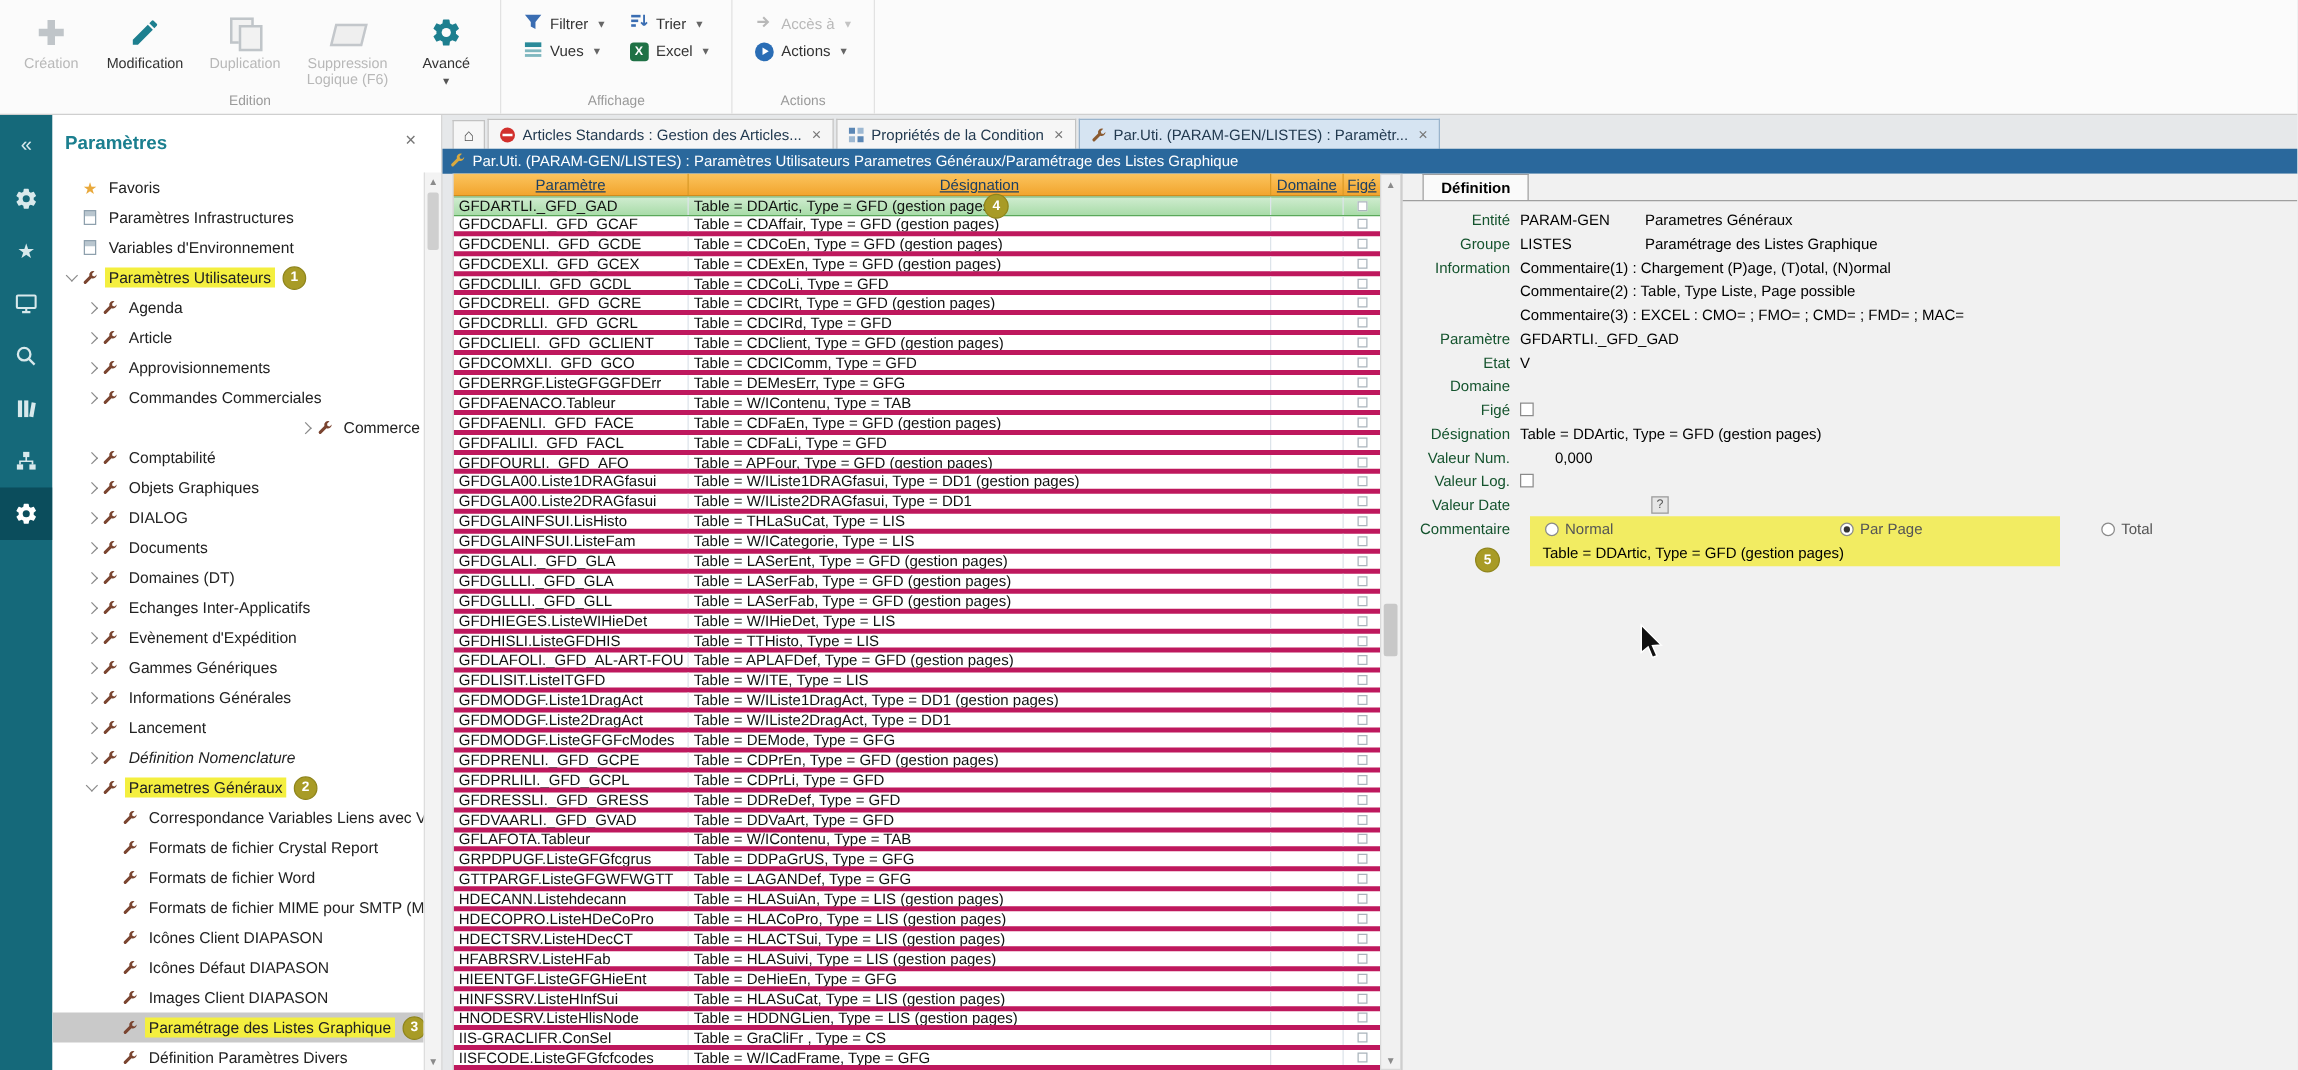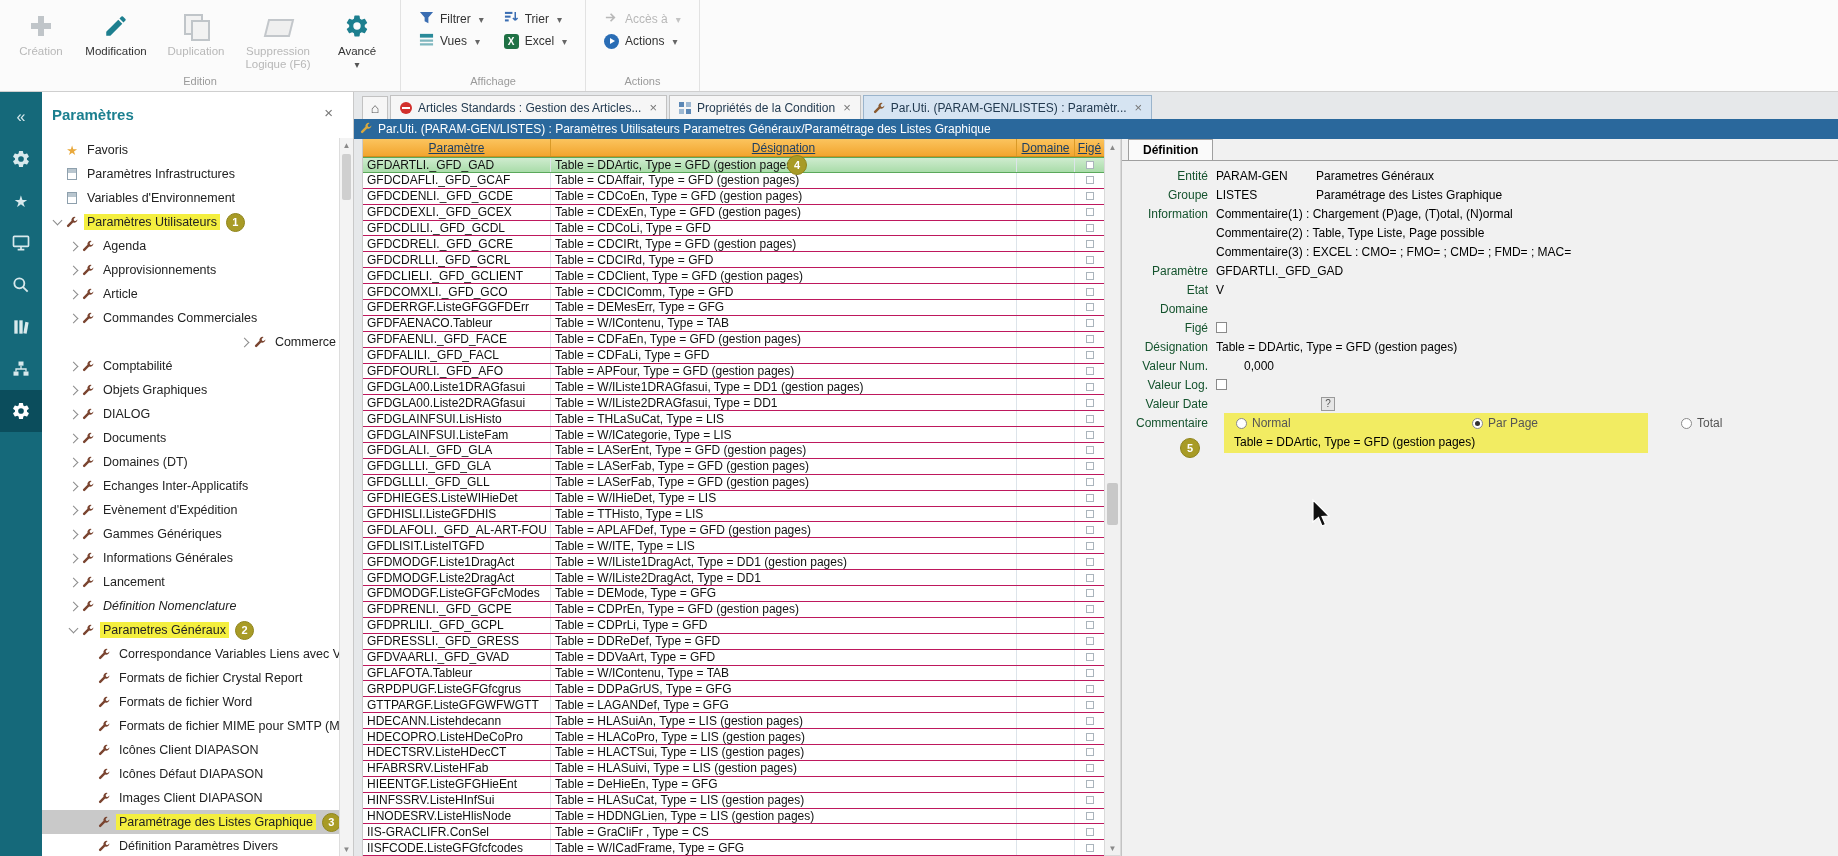--- a/index.html
+++ b/index.html
@@ -85,36 +85,36 @@
 .ticn.blocked::after{content:"";position:absolute;left:2px;top:5px;width:8px;height:2.5px;background:#fff}
 .tlbl{overflow:hidden;text-overflow:ellipsis}
 #bluebar{height:20px;background:#2a689c;color:#fff;font-size:12px;display:flex;align-items:center;gap:6px;padding-left:6px;white-space:nowrap;overflow:hidden;flex:0 0 20px}
 #content{flex:1;display:flex;padding-left:8px;min-height:0}
 
 
 #tablewrap{width:742px;flex:0 0 742px;background:#fff;display:flex;flex-direction:column;min-height:0;border-left:1px solid #c9c9c9}
 #thead{height:18px;flex:0 0 18px;display:flex;background:linear-gradient(#fbc45e,#f2a52e);border-bottom:1px solid #cf8c1d}
 .th{font-size:12px;color:#1c3f63;text-decoration:underline;display:flex;align-items:center;justify-content:center;border-right:1px solid #d99a28;height:100%}
 #tbody{flex:1;overflow:hidden}
-.trow{height:15.9px;display:flex;border-bottom:1px solid #be185d;font-size:12px;color:#111}
+.trow{height:15.9px;display:flex;border-bottom:4px solid #be185d;font-size:12px;color:#111}
 .td{padding-left:4px;border-right:1px solid #dde4ea;white-space:nowrap;overflow:hidden;display:flex;align-items:center;height:100%}
 .c-param{width:188px;flex:0 0 188px}
 .c-desig{width:466px;flex:0 0 466px}
 .c-dom{width:58px;flex:0 0 58px}
 .c-fige{width:30px;flex:0 0 30px;justify-content:center;padding-left:0}
 .cbx{width:8px;height:8px;border:1px solid #aab4bc;background:#fff;display:block}
 .trow.sel{background:linear-gradient(#cfeccf,#a9dca9);border-top:1px solid #5aa85a;border-bottom:1px solid #5aa85a}
 
 
 #vscroll{width:17px;flex:0 0 17px;background:#f1f1f1;border:1px solid #d9d9d9;position:relative}
 #vscroll .sthumb{position:absolute;left:2px;right:2px;top:48%;height:42px;background:#c8c8c8;border-radius:2px}
 
 
 #rightpanel{flex:1;background:#f1f1f1;border-left:1px solid #c3c3c3;position:relative;font-size:12px;overflow:hidden}
-#deftabs{height:22px;border-bottom:1px solid #9f9f9f;padding-left:6px;display:flex;align-items:flex-end}
+#deftabs{height:22px;border-bottom:1px solid #9f9f9f;padding-left:16px;display:flex;align-items:flex-end}
 #deftab{height:21px;padding:0 14px;background:#fafafa;border:1px solid #9f9f9f;border-bottom:none;font-weight:bold;display:flex;align-items:center;cursor:pointer}
 #fields{padding:5px 0}
 .frow{min-height:19px;display:flex;align-items:center}
 .flabel{width:94px;flex:0 0 94px;text-align:right;color:#14532d;padding-right:8px}
 .fval{color:#000;white-space:nowrap}
 .fval.code{width:100px;flex:0 0 100px}
 .fval.num{width:58px;text-align:right}
 .fcb{width:11px;height:11px;border:1px solid #8a8a8a;background:#fff;display:block}
 .datehelp{margin-left:105px;width:14px;height:14px;background:#e6e6e6;border:1px solid #9a9a9a;font-size:10px;color:#555;display:flex;align-items:center;justify-content:center;cursor:pointer}
 .frow.comment{align-items:flex-start}
@@ -326,32 +326,32 @@
 
       </div>
         <div class="titem chev-right ic-wrench" style="padding-left: 24px;">
         <span class="chev"></span>
 
         <span class="ticon wrench">
           <svg width="12" height="12" viewBox="0 0 16 16">
               <path fill="#7a4430" d="M15.2 4.7a4.2 4.2 0 0 1-5.6 4L4 14.3a1.6 1.6 0 0 1-2.3-2.3l5.6-5.6a4.2 4.2 0 0 1 5.5-5L10.2 4l.5 2.3 2.3.5 2.2-2.1z"></path>
             </svg>
         </span>
+        <span class="tlabel">Article</span>
+
+      </div>
+        <div class="titem chev-right ic-wrench" style="padding-left: 24px;">
+        <span class="chev"></span>
+
+        <span class="ticon wrench">
+          <svg width="12" height="12" viewBox="0 0 16 16">
+              <path fill="#7a4430" d="M15.2 4.7a4.2 4.2 0 0 1-5.6 4L4 14.3a1.6 1.6 0 0 1-2.3-2.3l5.6-5.6a4.2 4.2 0 0 1 5.5-5L10.2 4l.5 2.3 2.3.5 2.2-2.1z"></path>
+            </svg>
+        </span>
         <span class="tlabel">Approvisionnements</span>
-
-      </div>
-        <div class="titem chev-right ic-wrench" style="padding-left: 24px;">
-        <span class="chev"></span>
-
-        <span class="ticon wrench">
-          <svg width="12" height="12" viewBox="0 0 16 16">
-              <path fill="#7a4430" d="M15.2 4.7a4.2 4.2 0 0 1-5.6 4L4 14.3a1.6 1.6 0 0 1-2.3-2.3l5.6-5.6a4.2 4.2 0 0 1 5.5-5L10.2 4l.5 2.3 2.3.5 2.2-2.1z"></path>
-            </svg>
-        </span>
-        <span class="tlabel">Article</span>
 
       </div>
         <div class="titem chev-right ic-wrench" style="padding-left: 24px;">
         <span class="chev"></span>
 
         <span class="ticon wrench">
           <svg width="12" height="12" viewBox="0 0 16 16">
               <path fill="#7a4430" d="M15.2 4.7a4.2 4.2 0 0 1-5.6 4L4 14.3a1.6 1.6 0 0 1-2.3-2.3l5.6-5.6a4.2 4.2 0 0 1 5.5-5L10.2 4l.5 2.3 2.3.5 2.2-2.1z"></path>
             </svg>
         </span>

